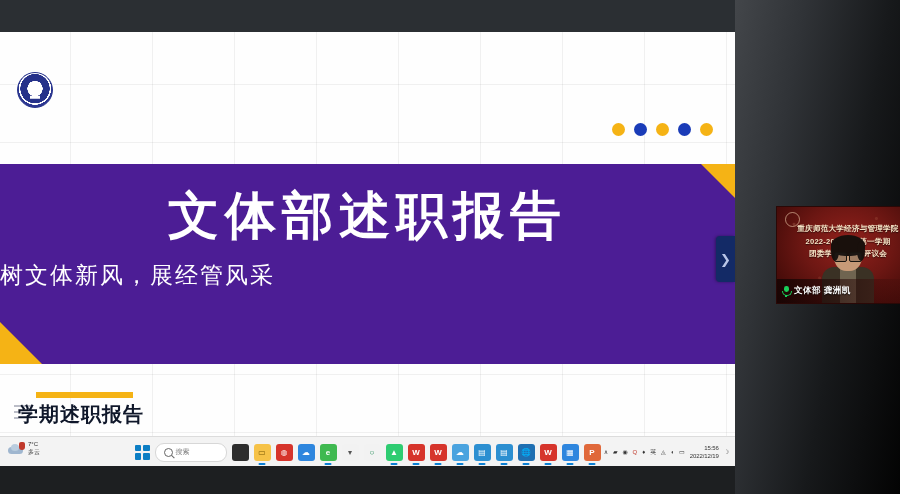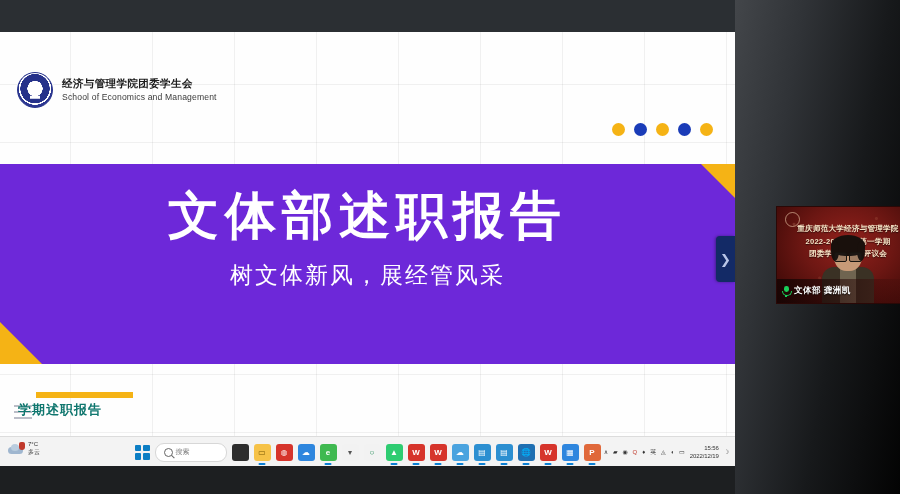--- a/index.html
+++ b/index.html
@@ -32,43 +32,43 @@
   .crest::after{content:"";position:absolute;left:50%;top:26%;transform:translateX(-50%);
      width:10px;height:17px;background:#fff;
      clip-path:polygon(0 0,100% 0,100% 18%,62% 18%,62% 82%,100% 82%,100% 100%,0 100%,0 82%,38% 82%,38% 18%,0 18%);}
   .org-cn{font-size:10.5px;font-weight:700;color:#1b1b1b;letter-spacing:.4px;line-height:1.25;}
   .org-en{font-size:8.6px;color:#3a3a3a;letter-spacing:.15px;line-height:1.35;margin-top:2px;}
 
   .dots{position:absolute;right:22px;top:91px;display:flex;gap:9px;}
   .dot{width:13px;height:13px;border-radius:50%;}
 
   
-  .band{position:absolute;left:0;top:132px;width:735px;height:200px;background:#6d28d9;}
+  .band{position:absolute;left:0;top:132px;width:735px;height:200px;background:#4c1d95;}
   .band-tri-tr{position:absolute;right:0;top:0;width:0;height:0;
      border-top:34px solid #f5b315;border-left:34px solid transparent;}
   .band-tri-bl{position:absolute;left:0;bottom:0;width:0;height:0;
      border-bottom:42px solid #f5b315;border-right:42px solid transparent;}
 
   .title-main{position:absolute;left:0;right:0;top:26px;text-align:center;color:#fff;
      font-size:51px;font-weight:700;letter-spacing:6px;line-height:1;
      font-family:"DejaVu Sans","Liberation Sans",sans-serif;}
-  .title-sub{position:absolute;left:0;right:0;top:96px;text-align:center;color:#fff;
+  .title-sub{position:absolute;left:0;right:0;top:96px;color:#fff;
      font-size:23px;font-weight:400;letter-spacing:2px;}
   .title-by{position:absolute;left:0;right:0;top:142px;text-align:center;color:#e2e6f5;
      font-size:15px;letter-spacing:1.5px;}
 
   
   .foot{position:absolute;left:0;top:372px;width:260px;height:32px;}
   .foot-bar{position:absolute;left:36px;top:-12px;width:97px;height:6px;background:#f5b315;}
   .foot-icon{position:absolute;left:14px;top:1px;width:20px;height:18px;opacity:.45;}
   .foot-icon i{display:block;height:2px;background:#6b6f86;margin-bottom:4px;}
   .foot-icon i:nth-child(1){width:18px;}
   .foot-icon i:nth-child(2){width:18px;}
   .foot-icon i:nth-child(3){width:18px;}
-  .foot-text{position:absolute;left:18px;top:-3px;font-size:13px;font-weight:700;color:#0f766e;letter-spacing:1px;
+  .foot-text{position:absolute;left:18px;top:-3px;font-size:20px;font-weight:700;color:#0f172a;letter-spacing:1px;
      text-shadow:0 0 1px rgba(255,255,255,.9);}
 
   
   .collapse-tab{position:absolute;left:716px;top:236px;width:19px;height:46px;background:#132a66;
      border-radius:4px 0 0 4px;display:flex;align-items:center;justify-content:center;
      color:#b9c6e8;font-size:13px;box-shadow:-1px 0 3px rgba(0,0,0,.35);}
 
   
   .vtile{position:absolute;left:748px;top:206px;width:142px;height:96px;overflow:hidden;
      background:#5c120f;border:1px solid #2a0806;margin-left:28px;}
@@ -142,24 +142,20 @@
   <div class="share-area">
 
     <div class="topbar"></div>
 
     <div class="slide">
       <div class="gridlines"></div>
 
       <div class="slide-header">
         <div class="logo-wrap">
           <div class="crest"></div>
-          <div>
-            <div class="org-cn">经济与管理学院团委学生会</div>
-            <div class="org-en">School of Economics and Management</div>
-          </div>
         </div>
       </div>
 
       <div class="dots">
         <span class="dot" style="background:#f5b315"></span>
         <span class="dot" style="background:#1a3cb8"></span>
         <span class="dot" style="background:#f5b315"></span>
         <span class="dot" style="background:#1a3cb8"></span>
         <span class="dot" style="background:#f5b315"></span>
       </div>

